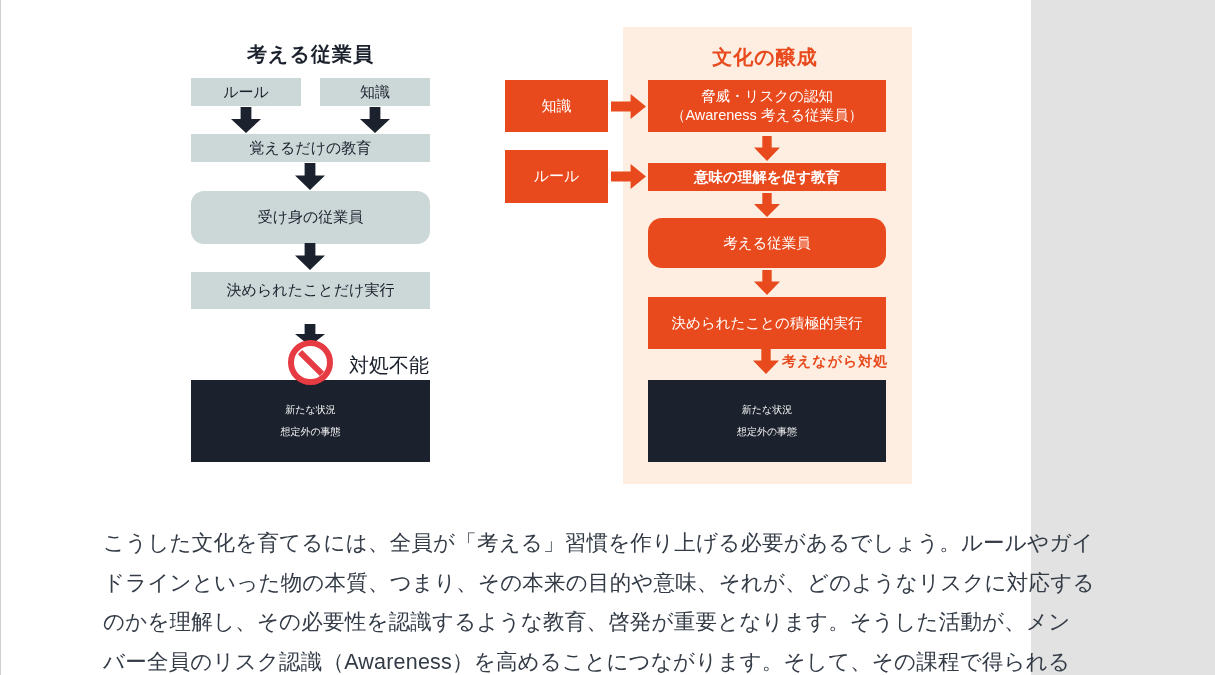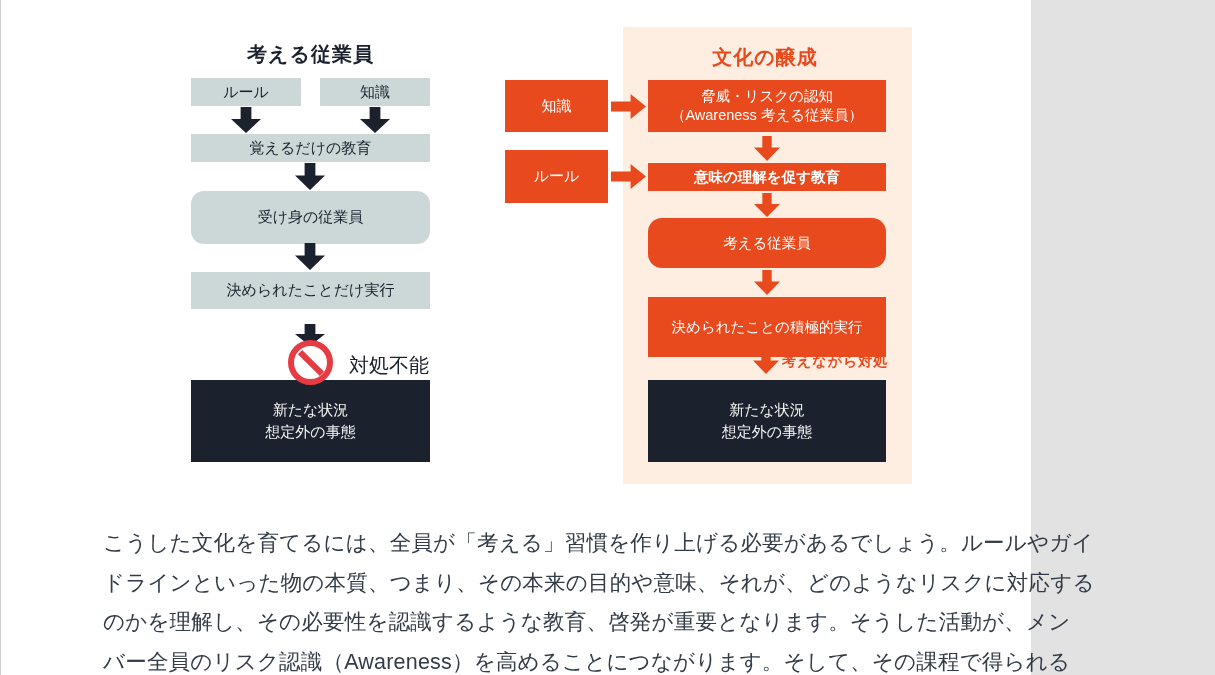--- a/index.html
+++ b/index.html
@@ -19,21 +19,21 @@
 
   .diagram-title { font-weight: bold; font-size: 20px; text-align: center; letter-spacing: 1px; }
   .title-dark { color: #1b212d; }
   .title-orange { color: #e84a1d; }
 
   .cream-panel { background: #fdeee1; }
 
   .box { display: flex; align-items: center; justify-content: center; text-align: center; }
   .box-steel { background: #ccd7d8; color: #1b212d; font-size: 15px; }
   .box-orange { background: #e84a1d; color: #ffffff; font-size: 14.5px; }
-  .box-dark { background: #1b212d; color: #f4f4f4; font-size: 15px; flex-direction: column; line-height: 22px; }
+  .box-dark { background: #1b212d; color: #f4f4f4; font-size: 10px; flex-direction: column; line-height: 22px; }
   .rounded13 { border-radius: 13px; }
   .rounded14 { border-radius: 14px; }
   .two-line { flex-direction: column; line-height: 19px; }
 
   .arrow-down {
     clip-path: polygon(32% 0, 68% 0, 68% 46%, 100% 46%, 50% 100%, 0 46%, 32% 46%);
   }
   .arrow-right {
     clip-path: polygon(0 30%, 56% 30%, 56% 0, 100% 50%, 56% 100%, 56% 70%, 0 70%);
   }
@@ -112,21 +112,21 @@
   <div class="abs arrow-right fill-orange" style="left:611px; top:164px; width:35px; height:25px;"></div>
 
   <div class="abs box box-orange" style="left:648px; top:163px; width:238px; height:28px;font-weight:bold;">意味の理解を促す教育</div>
 
   <div class="abs arrow-down fill-orange" style="left:754px; top:193px; width:26px; height:24px;"></div>
 
   <div class="abs box box-orange rounded14" style="left:648px; top:218px; width:238px; height:50px;">考える従業員</div>
 
   <div class="abs arrow-down fill-orange" style="left:754px; top:270px; width:26px; height:25px;"></div>
 
-  <div class="abs box box-orange" style="left:648px; top:297px; width:238px; height:60px;">決められたことの積極的実行</div>
+  <div class="abs box box-orange" style="left:648px; top:297px; width:238px; height:52px;">決められたことの積極的実行</div>
 
   <div class="abs arrow-down fill-orange" style="left:753px; top:349px; width:26px; height:25px;"></div>
   <div class="abs cope-label" style="left:782px; top:353px;">考えながら対処</div>
 
   <div class="abs box box-dark" style="left:648px; top:380px; width:238px; height:82px;">
     <span>新たな状況</span>
     <span>想定外の事態</span>
   </div>
 
   <div class="abs paragraph">

